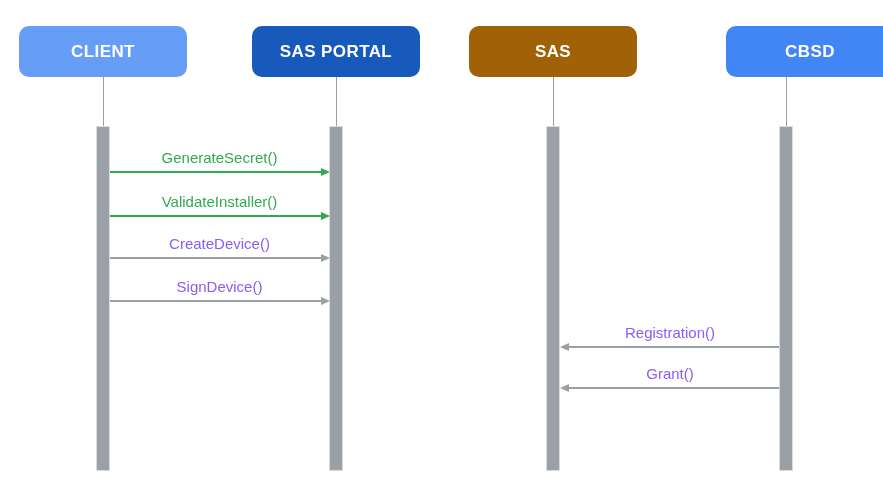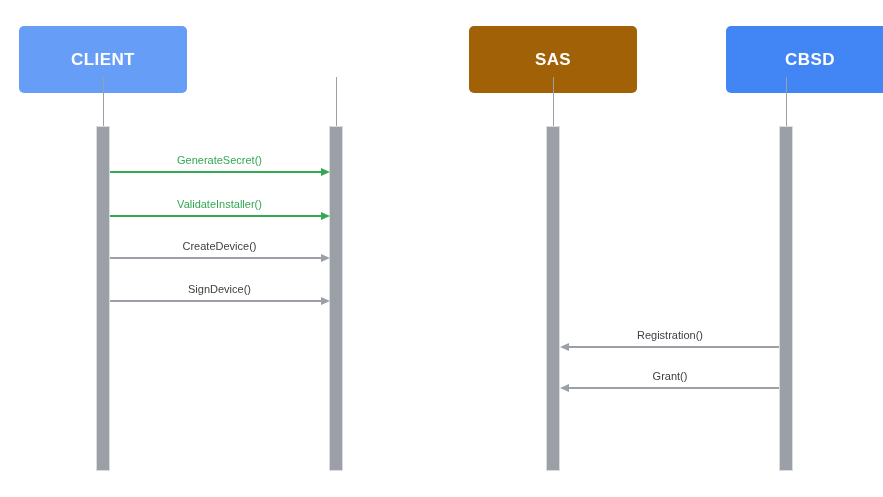--- a/index.html
+++ b/index.html
@@ -5,22 +5,22 @@
   html,body{margin:0;padding:0;background:#ffffff;}
   .stage{
     position:relative;
     width:883px;height:497px;
     background:#ffffff;
     font-family:"Liberation Sans", sans-serif;
     overflow:hidden;
   }
   .actor-box{
     position:absolute;
-    top:26px;height:67px;width:168px;
-    border-radius:5px;
+    top:26px;height:51px;width:168px;
+    border-radius:10px;
     display:flex;align-items:center;justify-content:center;
     color:#ffffff;font-size:17px;font-weight:bold;letter-spacing:0.4px;
   }
   .lifeline{
     position:absolute;
     top:77px;height:49px;width:1px;
     background:#9AA0A6;
   }
   .activation-bar{
     position:absolute;
@@ -40,31 +40,32 @@
     border-top:4px solid transparent;border-bottom:4px solid transparent;
     border-left:9px solid currentColor;
   }
   .msg-head-left{
     position:absolute;left:-1px;top:-4.5px;width:0;height:0;
     border-top:4px solid transparent;border-bottom:4px solid transparent;
     border-right:9px solid currentColor;
   }
   .msg-label{
     position:absolute;left:0;right:0;bottom:6px;
-    text-align:center;font-size:11px;white-space:nowrap;margin-top:48px;
+    text-align:center;font-size:15px;white-space:nowrap;margin-top:48px;
   }
   .msg.green .msg-label{color:#34A853;}
-  .msg.gray  .msg-label{color:#404040;}
+  .msg.gray  .msg-label{color:#8b5cf6;}
 </style>
 </head>
 <body>
 
 <div class="stage">
 
   <div class="actor-box" style="left: 19px; background-color: rgb(102, 157, 246);">CLIENT</div>
+  <div class="actor-box" style="left: 252px; background-color: rgb(24, 90, 188);">SAS PORTAL</div>
   <div class="actor-box" style="left: 469px; background-color: #a16207;">SAS</div>
   <div class="actor-box" style="left: 726px; background-color: rgb(66, 133, 244);">CBSD</div>
 
   <div class="lifeline" style="left:103px"></div>
   <div class="lifeline" style="left:336px"></div>
   <div class="lifeline" style="left:553px"></div>
   <div class="lifeline" style="left:786px"></div>
 
   <div class="activation-bar" style="left:96px"></div>
   <div class="activation-bar" style="left:329px"></div>

